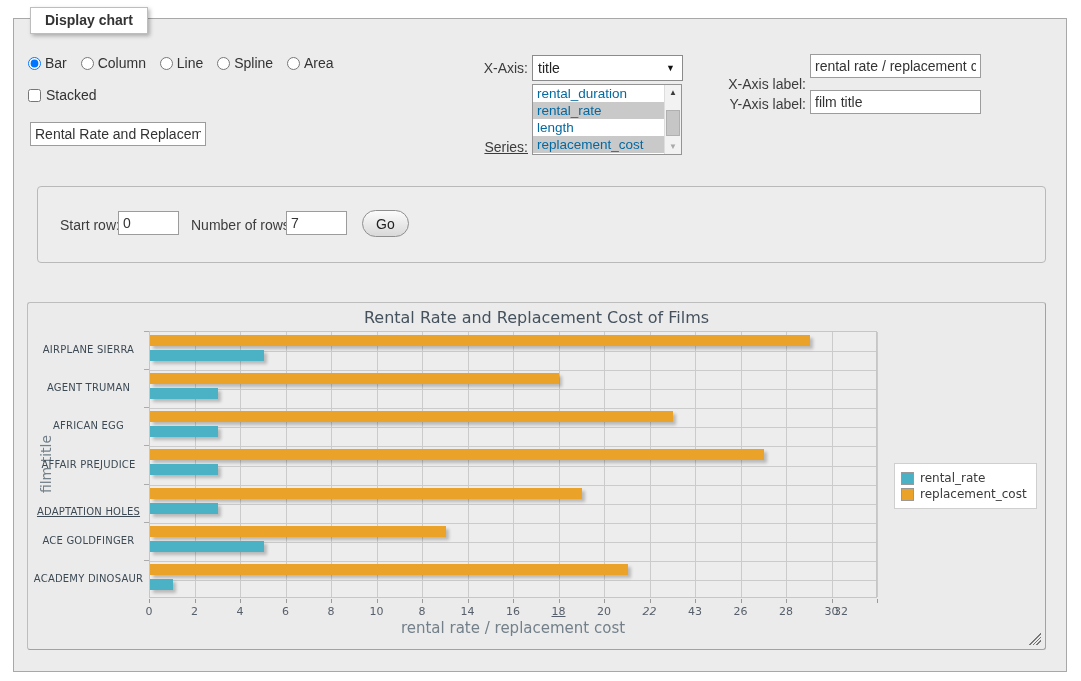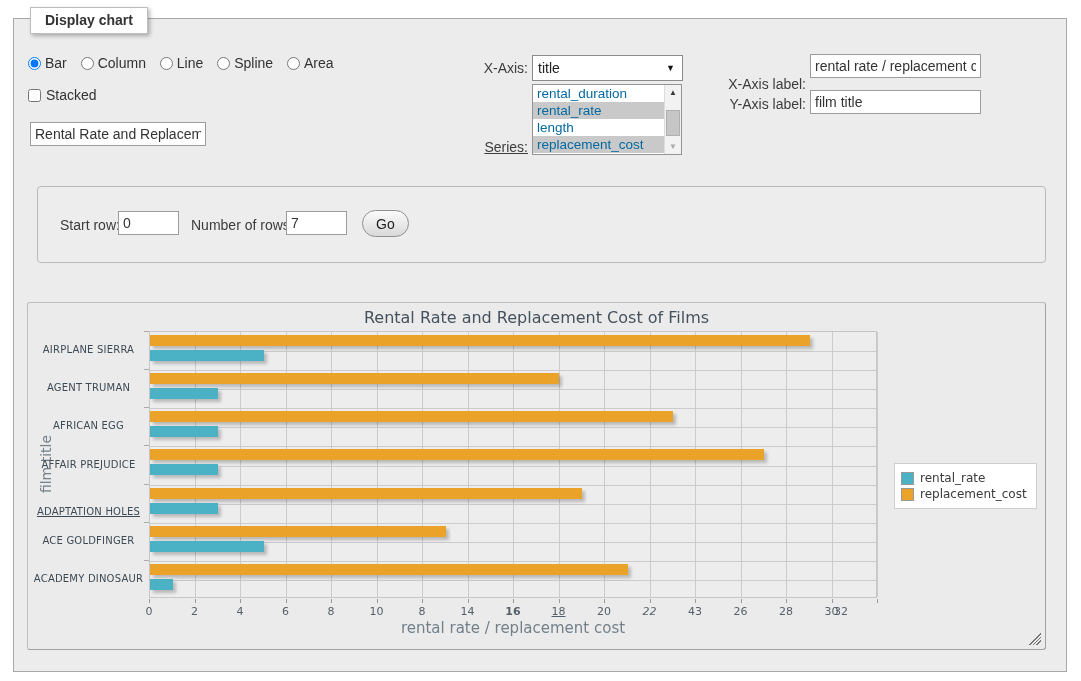--- a/index.html
+++ b/index.html
@@ -208,21 +208,21 @@
         <div class="xtick-label" style="left: 244.5px; top: 302px;">6</div>
         <div class="xtick-mark" style="left: 257.5px; top: 296px;"></div>
         <div class="xtick-label" style="left: 290px; top: 302px;">8</div>
         <div class="xtick-mark" style="left: 303px; top: 296px;"></div>
         <div class="xtick-label" style="left: 335.5px; top: 302px;">10</div>
         <div class="xtick-mark" style="left: 348.5px; top: 296px;"></div>
         <div class="xtick-label" style="left: 381px; top: 302px;">8</div>
         <div class="xtick-mark" style="left: 394px; top: 296px;"></div>
         <div class="xtick-label" style="left: 426.5px; top: 302px;">14</div>
         <div class="xtick-mark" style="left: 439.5px; top: 296px;"></div>
-        <div class="xtick-label" style="left: 472px; top: 302px; font-weight: bold;">16</div>
+        <div class="xtick-label" style="left: 472px; top: 302px;">16</div>
         <div class="xtick-mark" style="left: 485px; top: 296px;"></div>
         <div class="xtick-label" style="left: 517.5px; top: 302px; text-decoration: underline;">18</div>
         <div class="xtick-mark" style="left: 530.5px; top: 296px;"></div>
         <div class="xtick-label" style="left: 563px; top: 302px;">20</div>
         <div class="xtick-mark" style="left: 576px; top: 296px;"></div>
         <div class="xtick-label" style="left: 608.5px; top: 302px; font-style: italic;">22</div>
         <div class="xtick-mark" style="left: 621.5px; top: 296px;"></div>
         <div class="xtick-label" style="left: 654px; top: 302px;">43</div>
         <div class="xtick-mark" style="left: 667px; top: 296px;"></div>
         <div class="xtick-label" style="left: 699.5px; top: 302px;">26</div>

